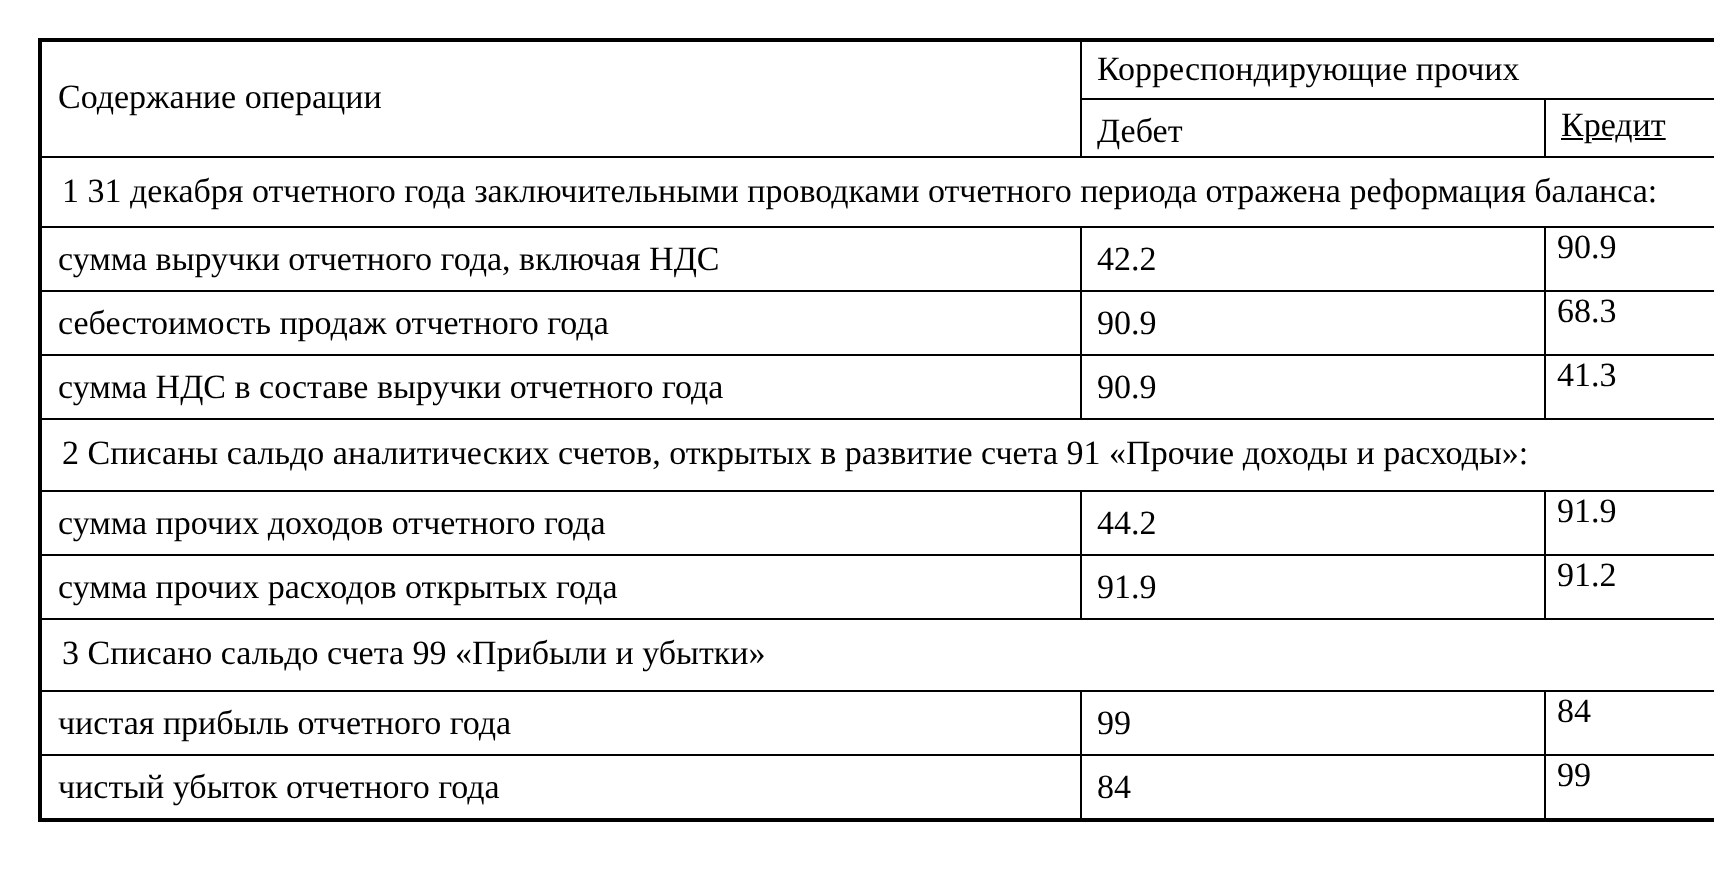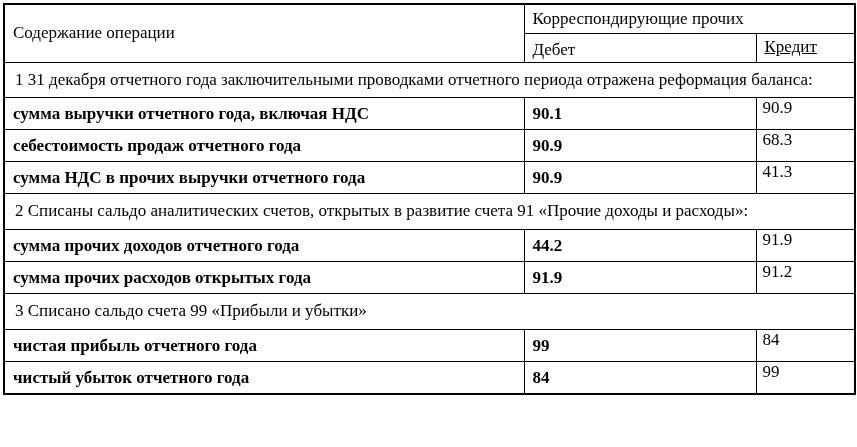--- a/index.html
+++ b/index.html
@@ -4,21 +4,21 @@
 <style>
   html, body {
     margin: 0;
     padding: 0;
     background: #ffffff;
     width: 857px;
     height: 447px;
     overflow: hidden;
   }
   .page {
-    padding: 3px;
+    padding: 19px;
     box-sizing: border-box;
   }
   table.op-table {
     width: 851px;
     border-collapse: collapse;
     table-layout: fixed;
     border: 2px solid #000000;
     font-family: "Liberation Serif", "DejaVu Serif", serif;
     font-size: 17px;
     color: #000000;
@@ -63,21 +63,20 @@
     line-height: 1.82;
     padding: 2px 10px;
   }
   
   tr.data-row {
     height: 32px;
   }
   tr.data-row td.operation-cell,
   tr.data-row td.debit-cell {
     vertical-align: middle;
-    font-weight: bold;
   }
   tr.data-row td.credit-cell {
     vertical-align: top;
     padding-top: 0px;
     line-height: 1.15;
     padding-left: 6px;
   }
 </style>
 </head>
 <body>
@@ -98,30 +97,30 @@
         <th class="h-debit">Дебет</th>
         <th class="h-credit">Кредит</th>
       </tr>
     </thead>
     <tbody id="table-body">
         <tr class="section-row">
           <td colspan="3">1 31 декабря отчетного года заключительными проводками отчетного периода отражена реформация баланса:</td>
         </tr>
         <tr class="data-row">
           <td class="operation-cell">сумма выручки отчетного года, включая НДС</td>
-          <td class="debit-cell">90.1</td>
+          <td class="debit-cell">42.2</td>
           <td class="credit-cell">90.9</td>
         </tr>
         <tr class="data-row">
           <td class="operation-cell">себестоимость продаж отчетного года</td>
           <td class="debit-cell">90.9</td>
           <td class="credit-cell">68.3</td>
         </tr>
         <tr class="data-row">
-          <td class="operation-cell">сумма НДС в прочих выручки отчетного года</td>
+          <td class="operation-cell">сумма НДС в составе выручки отчетного года</td>
           <td class="debit-cell">90.9</td>
           <td class="credit-cell">41.3</td>
         </tr>
         <tr class="section-row">
           <td colspan="3">2 Списаны сальдо аналитических счетов, открытых в развитие счета 91 «Прочие доходы и расходы»:</td>
         </tr>
         <tr class="data-row">
           <td class="operation-cell">сумма прочих доходов отчетного года</td>
           <td class="debit-cell">44.2</td>
           <td class="credit-cell">91.9</td>

